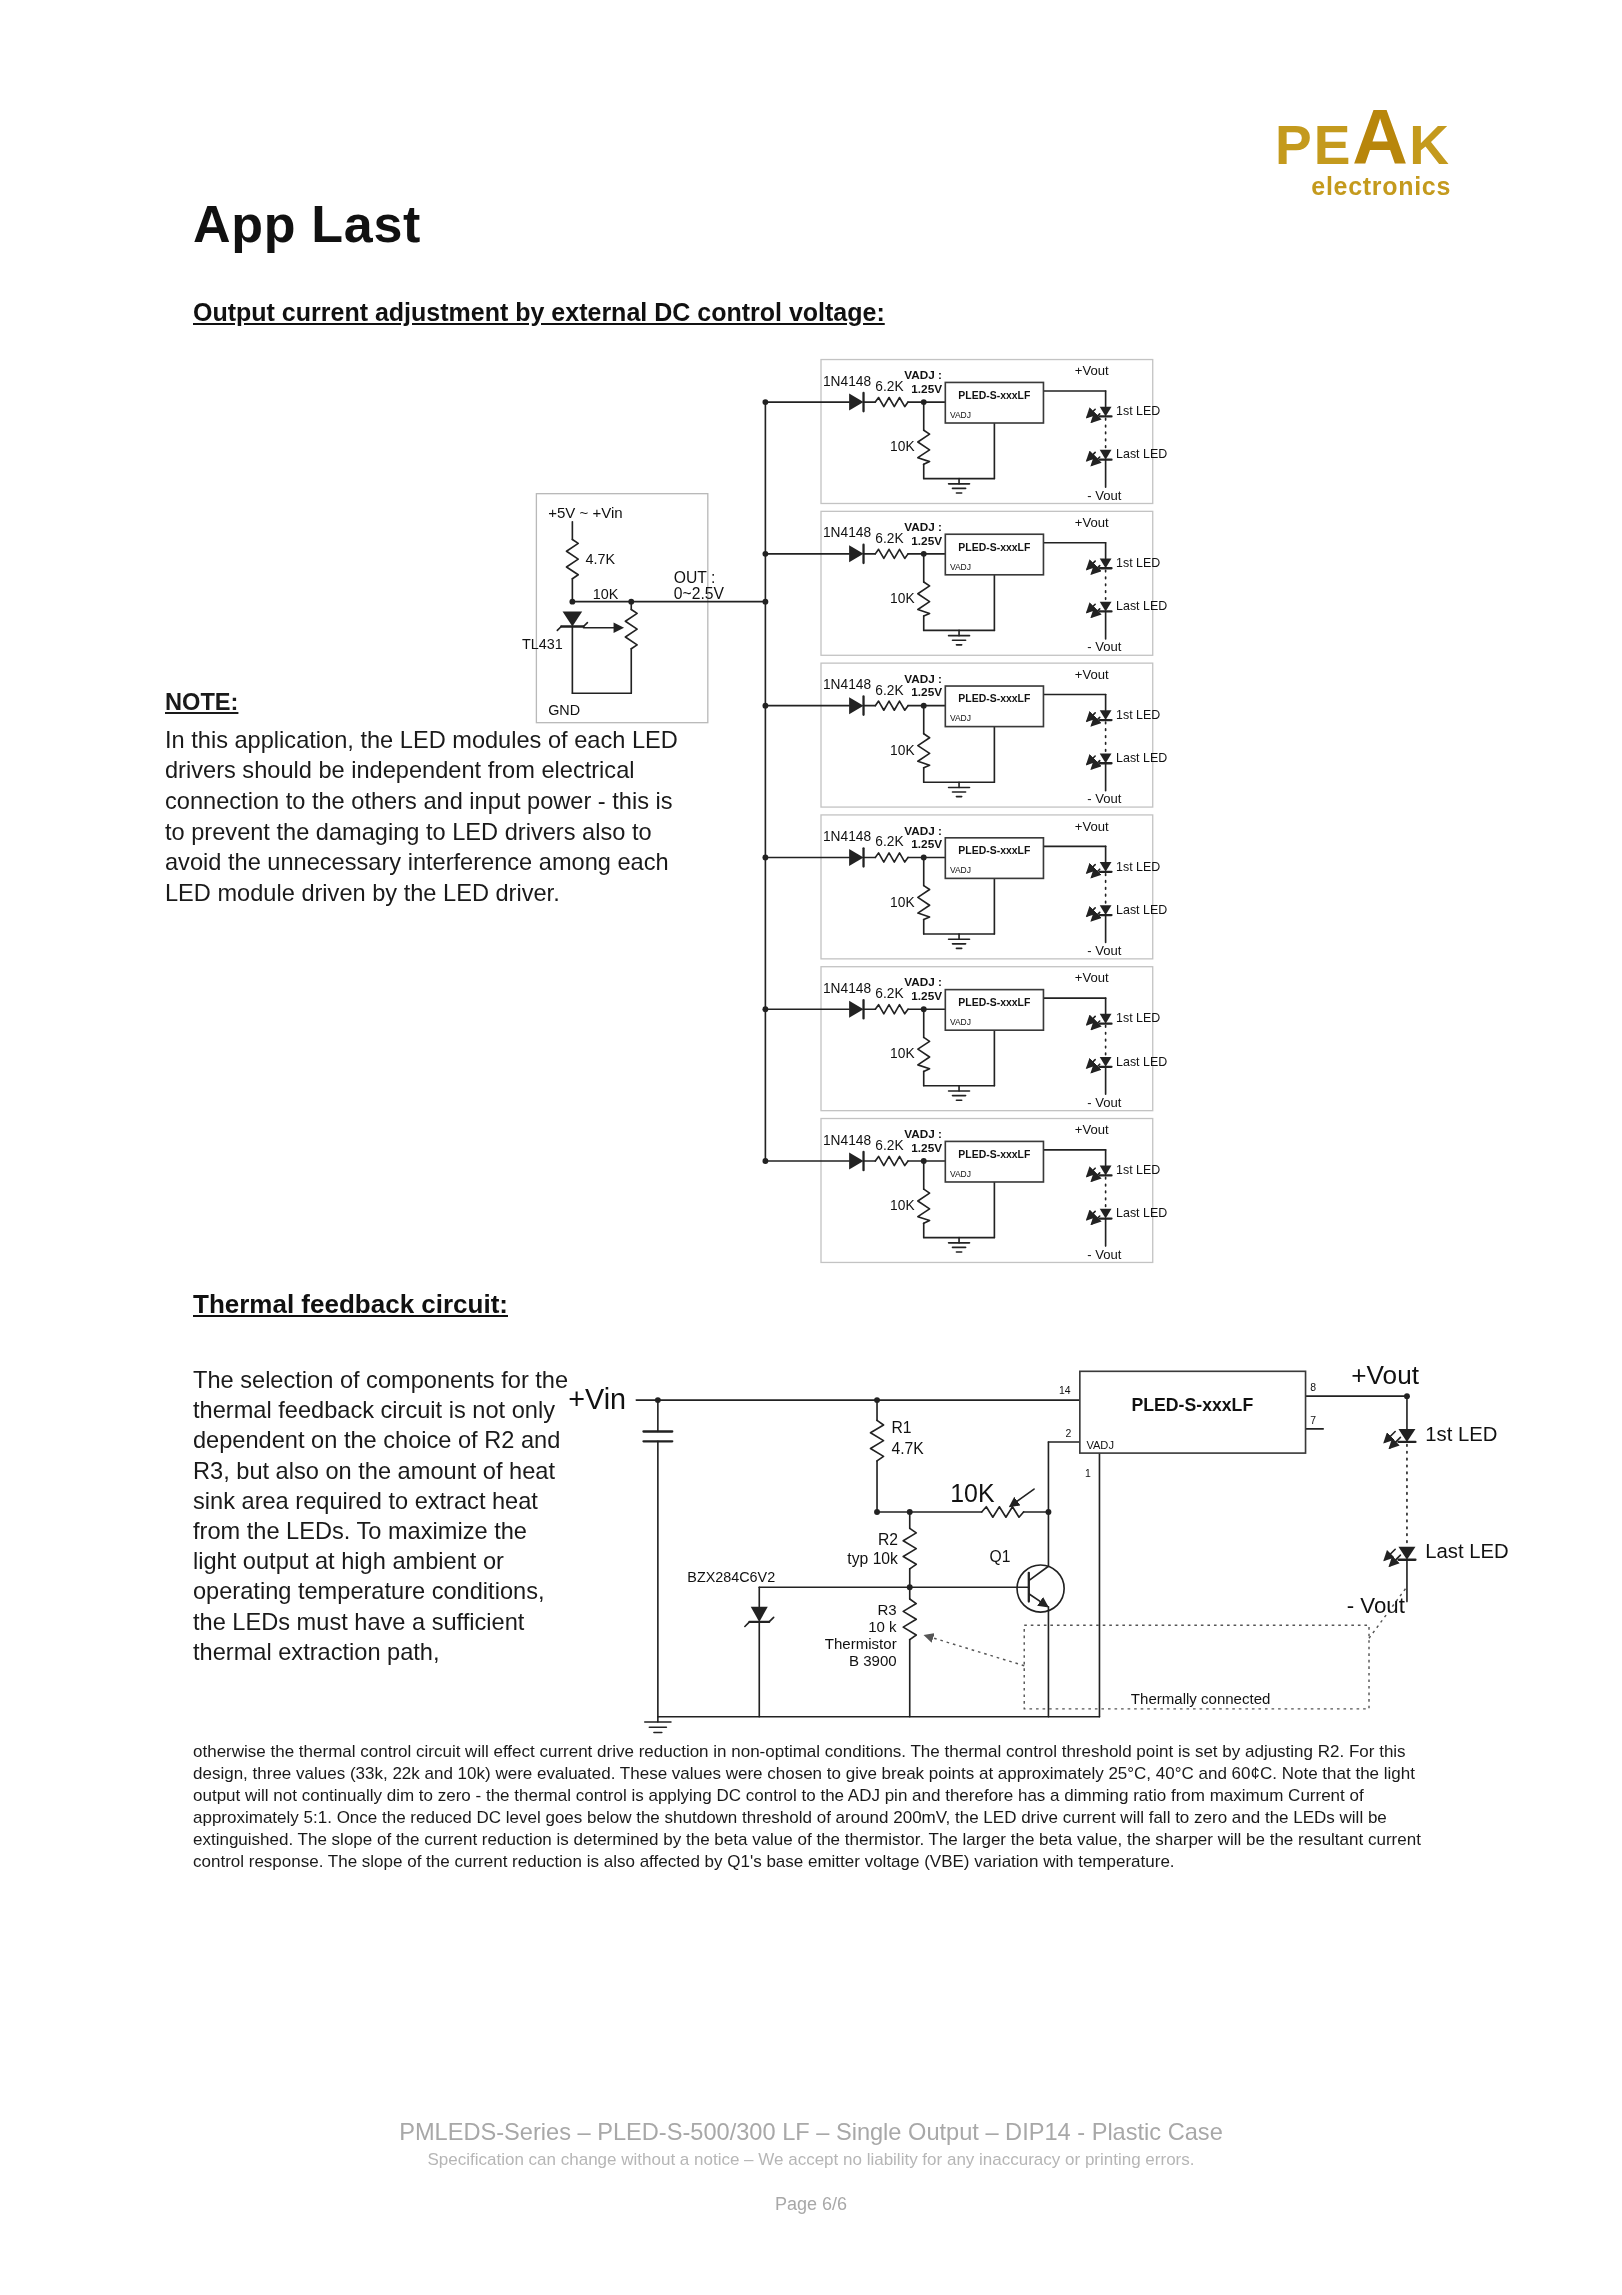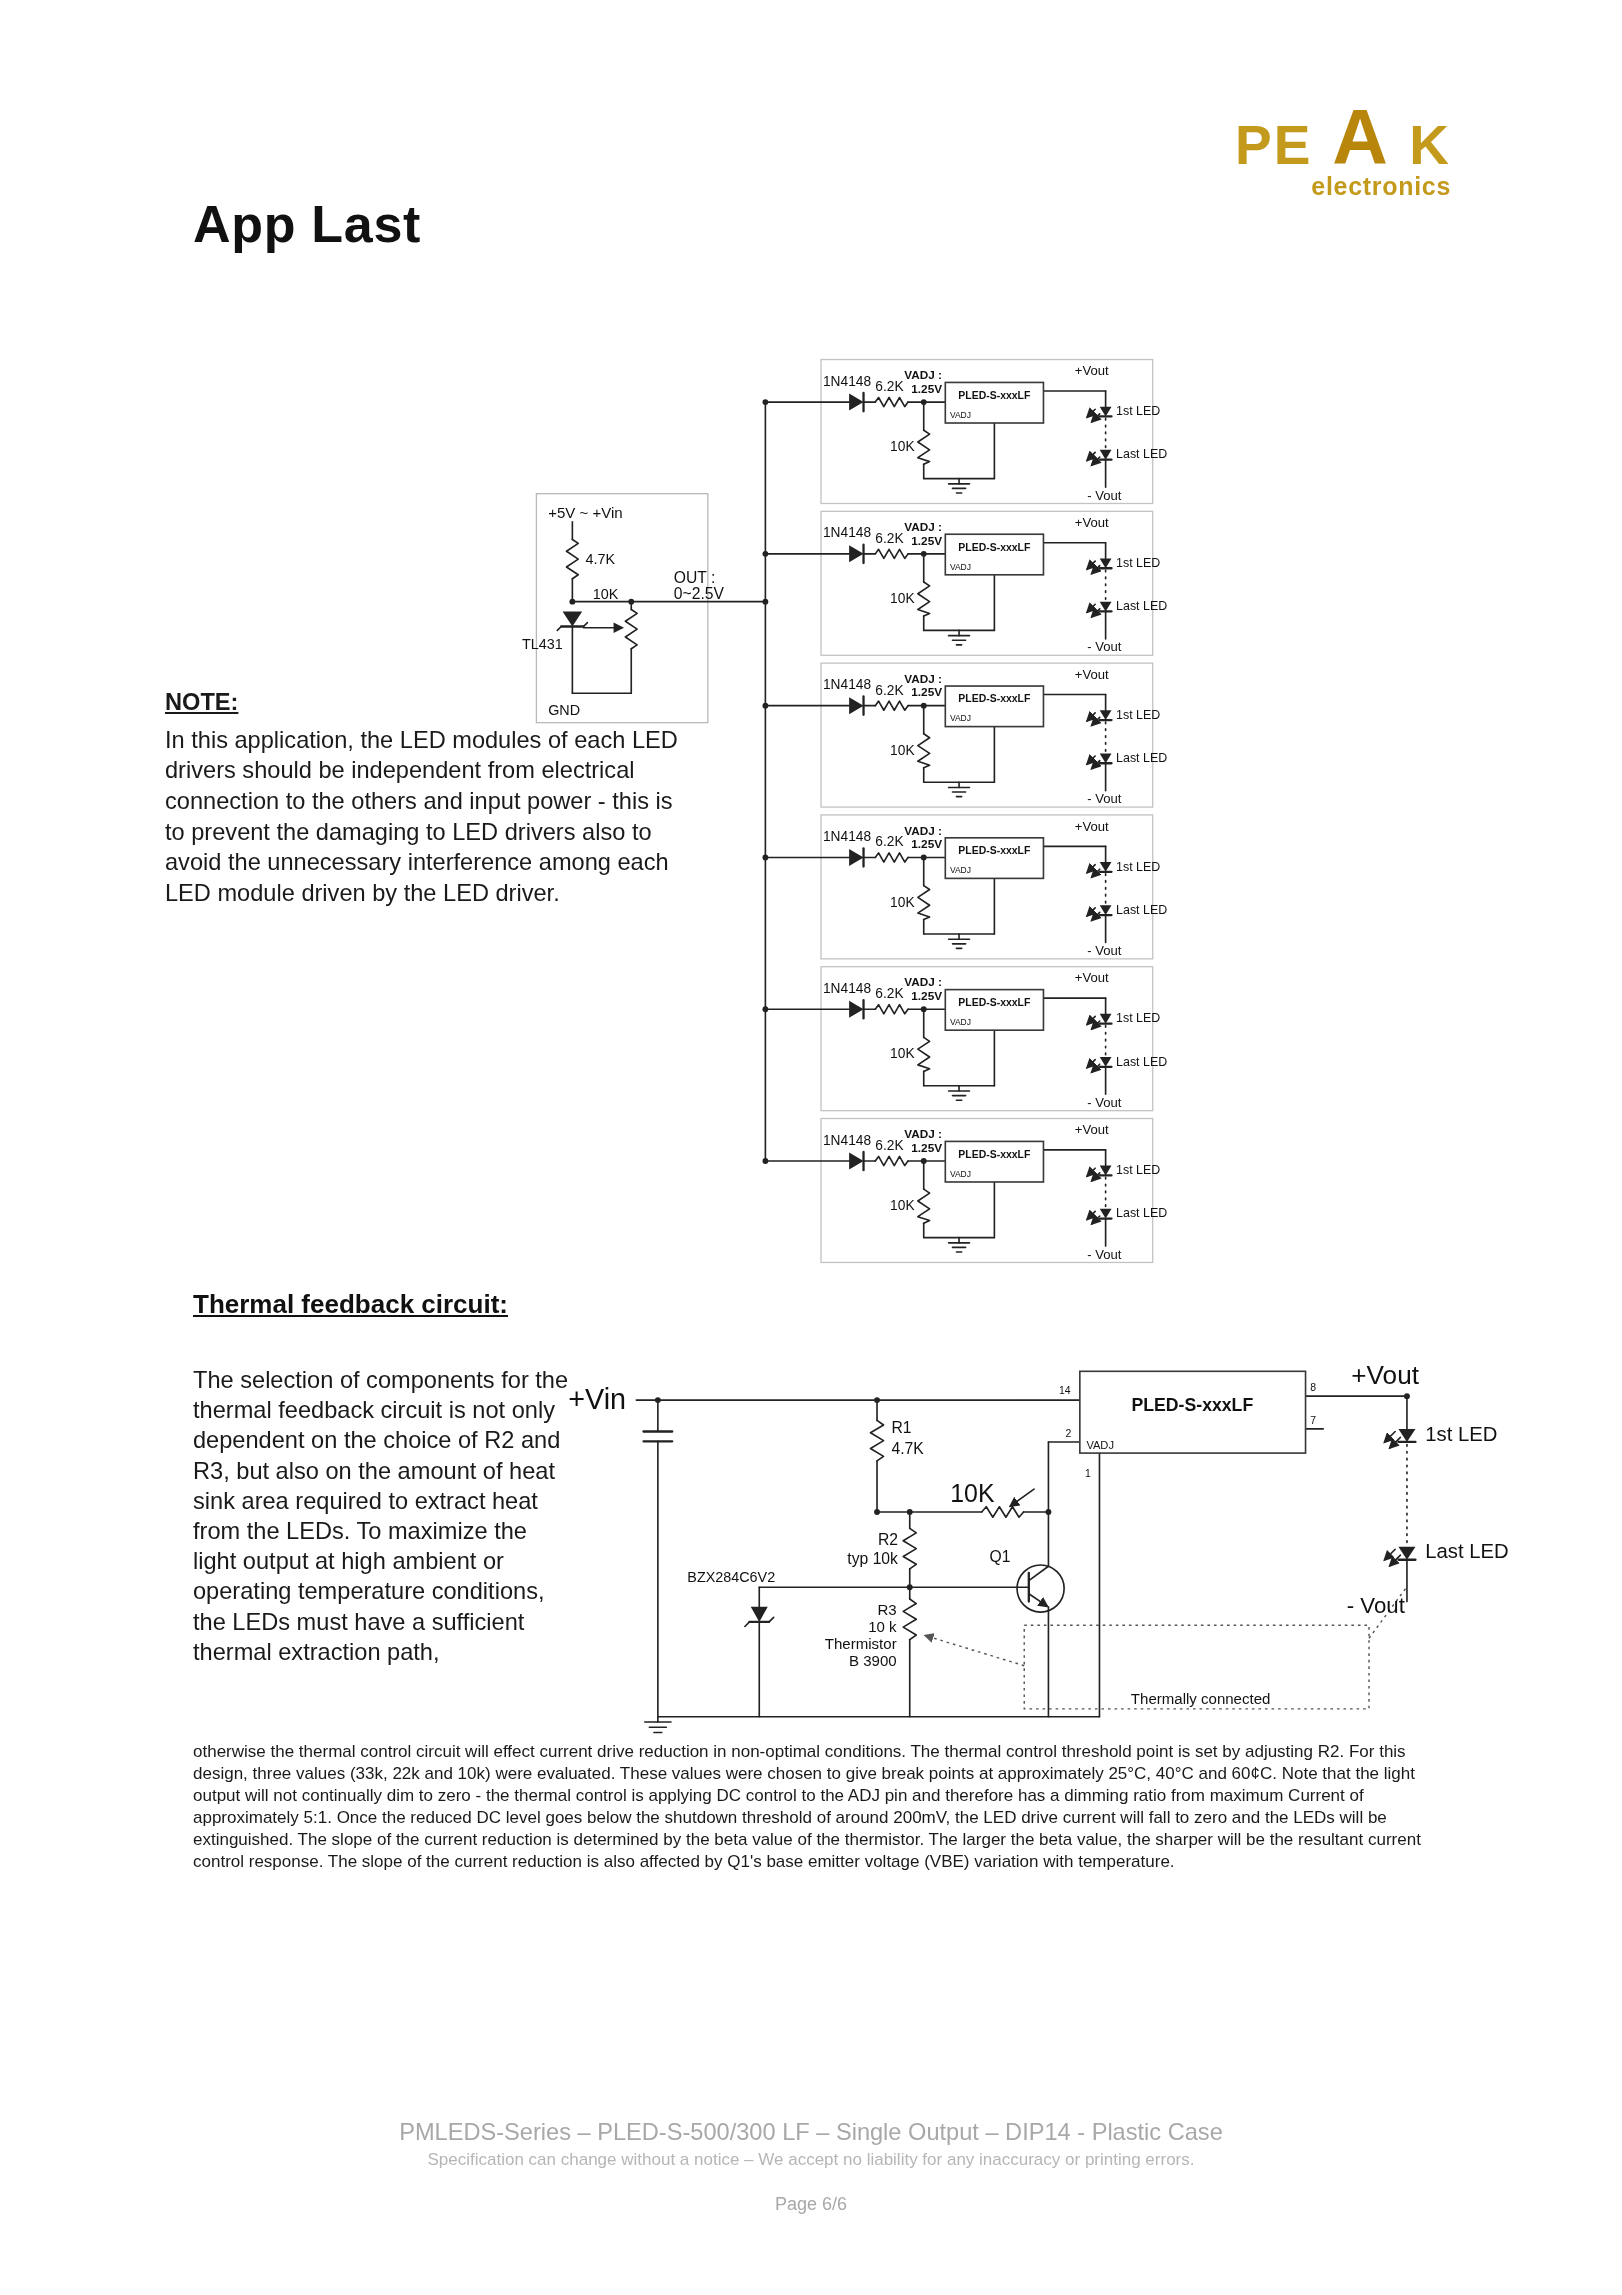--- a/index.html
+++ b/index.html
@@ -8,21 +8,21 @@
         font-family:"Liberation Sans",sans-serif;color:#1a1a1a;overflow:hidden;}
   h1.title{position:absolute;left:193px;top:194px;font-size:52px;font-weight:bold;margin:0;letter-spacing:0.7px;color:#111;}
   .sec-heading{position:absolute;font-weight:bold;text-decoration:underline;color:#111;}
   #sec1{left:193px;top:298px;font-size:25px;}
   #sec2{left:193px;top:1289px;font-size:26px;}
   .note{position:absolute;left:165px;top:687px;width:523px;font-size:23.6px;line-height:1.30;}
   .note-heading{font-weight:bold;text-decoration:underline;margin-bottom:7px;}
   .thermal-left{position:absolute;left:193px;top:1365px;width:381px;font-size:23.6px;line-height:1.28;}
   .body-par{position:absolute;left:193px;top:1741px;width:1247px;font-size:17px;line-height:1.30;}
   .logo{position:absolute;right:171px;top:105px;text-align:right;color:#C49A1D;}
-  .logo-word{display:flex;align-items:baseline;justify-content:flex-end;font-weight:bold;line-height:0.85;gap:20px;}
+  .logo-word{display:flex;align-items:baseline;justify-content:flex-end;font-weight:bold;line-height:0.85;}
   .logo .lg{font-size:55px;letter-spacing:2px;}
   .logo .lg-a{font-size:77px;letter-spacing:1.3px;color:#B8860B;}
   .logo-sub{font-size:25px;font-weight:bold;margin-top:1.3px;letter-spacing:0.7px;}
   .footer{position:absolute;left:0;top:2119px;width:100%;text-align:center;}
   .f1{font-size:23.6px;color:#a8a8a8;}
   .f2{font-size:17px;color:#b6b6b6;margin-top:3.9px;}
   .f3{font-size:18px;color:#a8a8a8;margin-top:24px;}
   svg{position:absolute;overflow:visible;}
   #svg1{left:484px;top:353px;}
   #svg2{left:563px;top:1358px;}
@@ -46,20 +46,21 @@
     <div class="logo-word">
       <span class="lg">PE</span>
         <span class="lg-a">A</span>
         <span class="lg">K</span>
     </div>
     <div class="logo-sub">electronics</div>
   </div>
 
   <h1 class="title">App Last</h1>
 
+  <div id="sec1" class="sec-heading">Output current adjustment by external DC control voltage:</div>
 
   <svg id="svg1" width="674" height="916" viewBox="0 0 1030 1400">
     <defs>
       <marker id="ahb" viewBox="0 0 10 10" refX="8" refY="5" markerWidth="6.5" markerHeight="6.5" orient="auto-start-reverse">
         <path d="M0,0 L10,5 L0,10 z" fill="#222"></path>
       </marker>
     </defs>
 
     <line class="wire" x1="430" y1="75" x2="430" y2="1235"></line>
     <circle class="dot" cx="430" cy="380" r="4.5"></circle>

